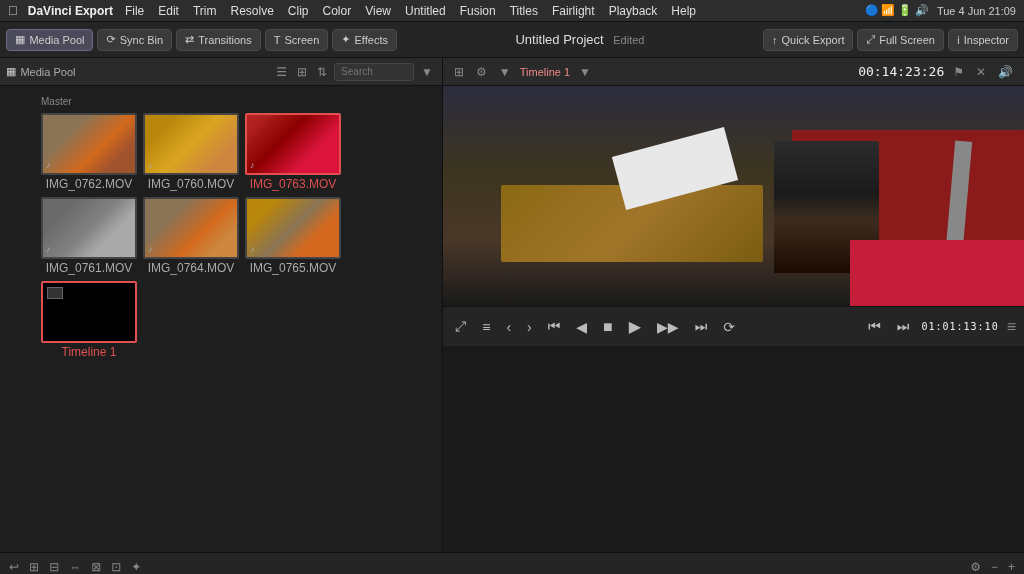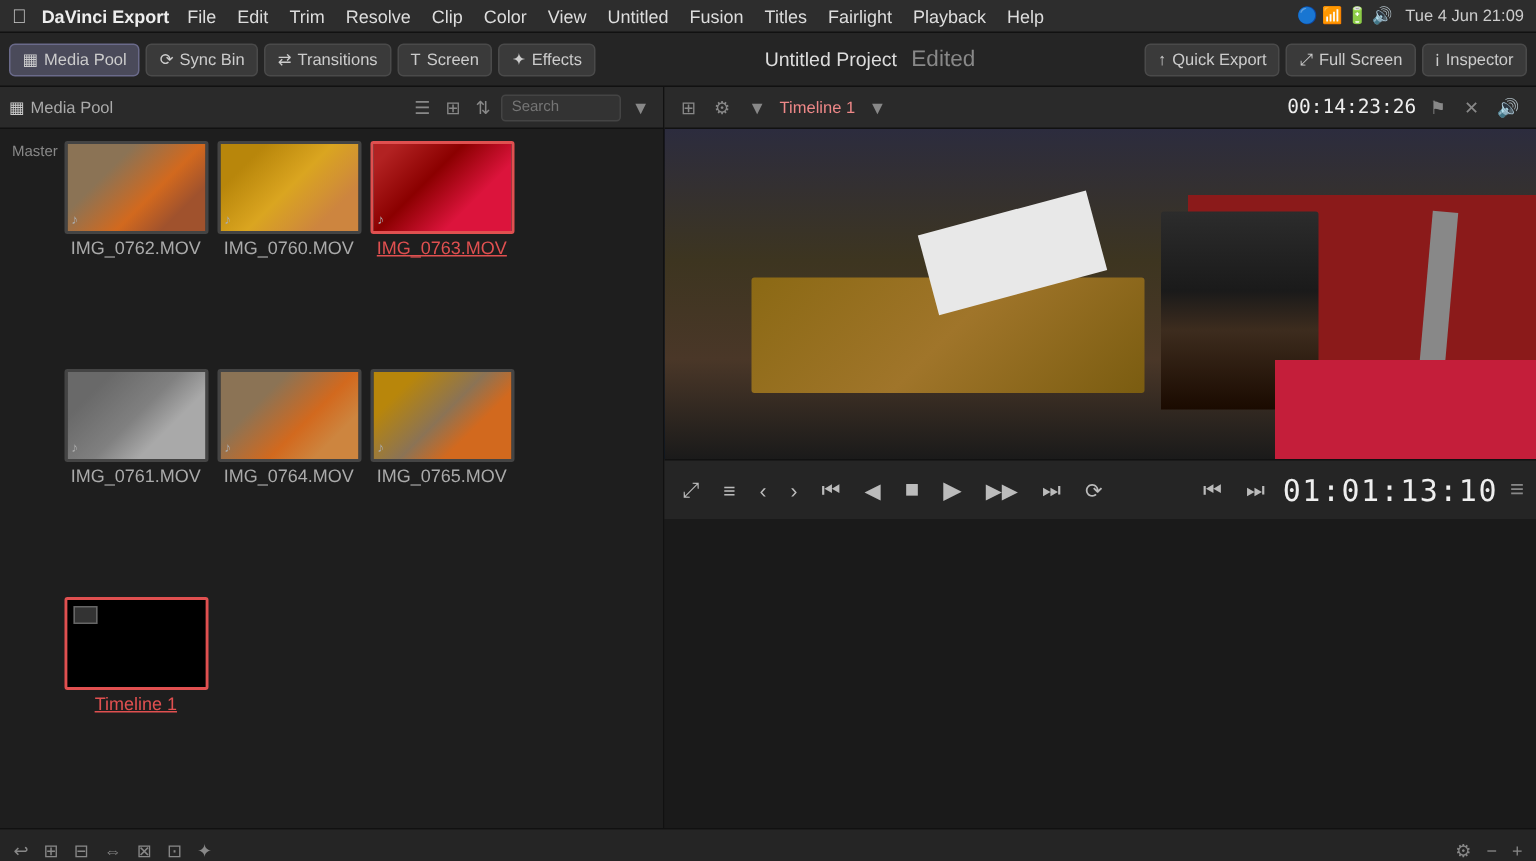--- a/index.html
+++ b/index.html
@@ -72,21 +72,21 @@
       background: #4a4a5a;
       border-color: #6a6a8a;
     }
     .project-title {
       flex: 1;
       text-align: center;
       font-size: 13px;
       font-weight: 500;
       color: #ddd;
     }
-    .project-subtitle { font-size: 15px; color: #888; margin-left: 6px; }
+    .project-subtitle { font-size: 11px; color: #888; margin-left: 6px; }
     .toolbar-right {
       display: flex;
       align-items: center;
       gap: 4px;
       margin-left: auto;
     }
 
     
     .main-layout {
       display: flex;
@@ -140,23 +140,24 @@
       padding: 1px 3px;
       display: flex;
       align-items: center;
     }
 
     
     .media-grid {
       flex: 1;
       padding: 8px;
       display: flex;
-      flex-direction: row;
+      flex-direction: column;
       gap: 4px;
       overflow: hidden;
+      margin-left: 33px;
     }
     .master-label {
       font-size: 10px;
       color: #888;
       padding: 2px 0;
     }
     .media-items {
       display: flex;
       flex-wrap: wrap;
       gap: 6px;
@@ -206,21 +207,21 @@
     }
     .thumb-label {
       font-size: 12px;
       color: #aaa;
       margin-top: 2px;
       text-align: center;
       overflow: hidden;
       text-overflow: ellipsis;
       white-space: nowrap;
     }
-    .thumb-label.selected { color: #e05050; text-decoration: underline; }
+    .thumb-label.selected { color: #e05050; }
     .timeline-icon {
       position: absolute;
       top: 4px;
       left: 4px;
       background: #333;
       width: 16px;
       height: 12px;
       border: 1px solid #666;
     }
 
@@ -331,21 +332,21 @@
       border: none;
       color: #bbb;
       cursor: pointer;
       font-size: 14px;
       padding: 2px 4px;
       display: flex;
       align-items: center;
     }
     .transport-timecode {
       margin-left: auto;
-      font-size: 20px;
+      font-size: 10px;
       font-family: monospace;
       color: #eee;
       letter-spacing: 1px;
     }
     .transport-menu-btn {
       background: none;
       border: none;
       color: #888;
       cursor: pointer;
       font-size: 16px;

